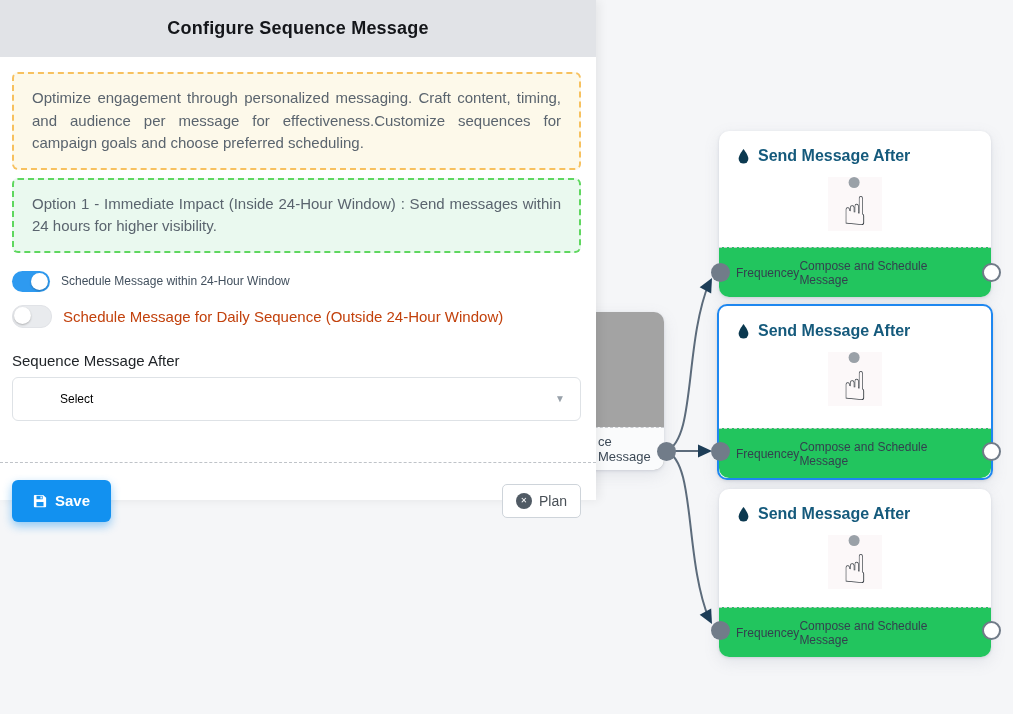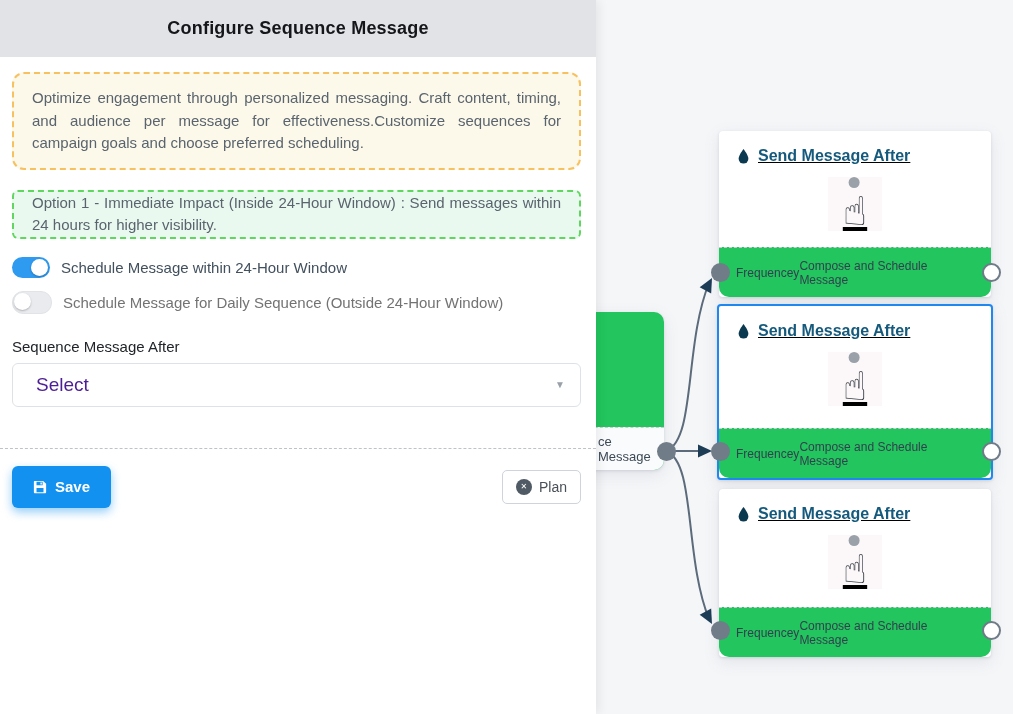--- a/index.html
+++ b/index.html
@@ -5,58 +5,58 @@
   html,body{margin:0;padding:0;}
   body{
     width:1013px;height:714px;overflow:hidden;
     font-family:"Liberation Sans",sans-serif;
     background:#f5f6f8;
   }
   .app{position:relative;width:1013px;height:714px;background:var(--flow-bg,#f5f6f8);}
 
   
   .panel{
-    position:absolute;left:0;top:0;width:596px;height:714px;background:#fff;
+    position:absolute;left:0;top:0;width:596px;height:500px;background:#fff;
     box-shadow:3px 0 10px rgba(0,0,0,.07);z-index:10;
   }
   .panel-header{
     height:57px;background:#e1e3e7;display:flex;align-items:center;justify-content:center;
   }
   .panel-header h1{margin:0;font-size:18px;font-weight:700;color:#14161a;letter-spacing:.2px;}
   .panel-body{padding:0 15px 0 12px;}
   .note-box{
     margin-top:15px;border:2px dashed var(--note-border,#f7c15f);background:#fdf9ea;
-    border-radius:12px;padding:13px 18px;color:#5a646e;font-size:15px;line-height:1.5;
+    border-radius:6px;padding:13px 18px;color:#5a646e;font-size:15px;line-height:1.5;
     text-align:justify;
   }
   .option-box{
-    margin-top:20px;border:2px dashed var(--option-border,#5fd75f);background:#eaf9ef;
-    border-radius:6px;padding:0 18px;color:#5a646e;font-size:15px;line-height:1.5;
+    margin-top:8px;border:2px dashed var(--option-border,#5fd75f);background:#eaf9ef;
+    border-radius:6px;padding:13px 18px;color:#5a646e;font-size:15px;line-height:1.5;
     text-align:justify;
   }
   .toggles{margin-top:18px;}
   .toggle-row{display:flex;align-items:center;gap:11px;margin-bottom:13px;}
   .switch{width:38px;height:21px;border-radius:11px;position:relative;flex:0 0 auto;cursor:pointer;}
   .switch.on{background:var(--toggle-on,#2e9af0);}
   .switch.off{background:#e9ebee;border:1px solid #e1e3e7;}
   .switch .knob{
     position:absolute;top:2px;width:17px;height:17px;border-radius:50%;background:#fff;
     box-shadow:0 1px 2px rgba(0,0,0,.25);
   }
   .switch.on .knob{right:2px;}
   .switch.off .knob{left:1px;top:1px;}
-  .toggle-label-on{font-size:15px;color:#42505e;}
-  .toggle-label-off{font-size:15px;color:#737373;}
+  .toggle-label-on{font-size:12px;color:#42505e;}
+  .toggle-label-off{font-size:15px;color:#c2410c;}
   .field-label{margin-top:24px;font-size:15px;color:#212529;}
   .select-box{
     margin-top:8px;height:42px;border:1px solid #dee2e6;border-radius:6px;background:#fff;
     display:flex;align-items:center;justify-content:space-between;padding:0 15px 0 23px;
     cursor:pointer;
   }
-  .select-value{font-size:19px;color:#4c1d95;}
+  .select-value{font-size:12px;color:#000000;margin-left:24px;}
   .select-caret{font-size:10px;color:#98a1aa;}
   .panel-divider{border:none;border-top:1px dashed #bfc3c8;margin:41px -15px 0 -12px;}
   .actions{display:flex;align-items:center;justify-content:space-between;padding-top:17px;gap:44px;}
   .btn-save{
     display:flex;align-items:center;gap:8px;background:var(--save-button,#1291f0);color:#fff;
     border:none;border-radius:6px;height:42px;padding:0 21px;font-size:15px;font-weight:700;
     font-family:inherit;cursor:pointer;box-shadow:0 4px 10px rgba(18,145,240,.45);
   }
   .btn-close{
     display:flex;align-items:center;gap:7px;background:#fff;color:#495057;
@@ -64,24 +64,23 @@
     font-family:inherit;cursor:pointer;
   }
   .close-circle{
     width:16px;height:16px;border-radius:50%;background:#505a64;color:#fff;
     display:flex;align-items:center;justify-content:center;font-size:8px;line-height:1;
   }
 
   
   .flow{position:absolute;left:596px;top:0;width:417px;height:714px;}
   .card{
-    position:absolute;left:123px;width:272px;background:#fff;border-radius:4px;
+    position:absolute;left:123px;width:272px;background:#fff;border-radius:10px;
     box-shadow:0 1px 3px rgba(110,120,140,.22),0 5px 16px rgba(110,120,140,.14);
     z-index:3;
-    text-decoration:underline;
   }
   .card.selected{border:2px solid var(--selected-node-border,#1e87f0);margin:-2px 0 0 -2px;}
   .card-title{
     display:flex;align-items:center;gap:8px;padding:16px 18px 0 18px;
     color:var(--node-title,#155a7c);font-weight:700;font-size:16px;
   }
   .drop-svg{width:13px;height:16px;fill:#0b3950;flex:0 0 auto;}
   .hand-box{
     width:54px;height:54px;margin:12px auto 0 auto;background:#fcf8f9;position:relative;
     display:flex;align-items:flex-end;justify-content:center;cursor:pointer;
@@ -93,21 +92,21 @@
     position:absolute;top:0;left:50%;transform:translateX(-58%);width:11px;height:11px;
     border-radius:50%;background:#9aa1a8;
   }
   .card-footer{
     position:absolute;left:0;right:0;bottom:0;height:49px;background:#22c55e;
     border-top:1px dashed #c9ccd1;border-radius:0 0 10px 10px;
     display:flex;align-items:center;justify-content:space-between;padding:0 17px;
     font-size:12px;color:#33414e;
   }
   .mini-node{
-    position:absolute;left:-42px;top:312px;width:110px;height:158px;background:#22c55e;
+    position:absolute;left:-42px;top:312px;width:110px;height:158px;background:#a3a3a3;
     border-radius:10px;box-shadow:0 1px 3px rgba(110,120,140,.22),0 5px 16px rgba(110,120,140,.14);
     z-index:3;
   }
   .mini-footer{
     position:absolute;left:0;right:0;top:115px;bottom:0;background:#fafbfc;
     border-top:1px dashed #c9ccd1;border-radius:0 0 10px 10px;
     display:flex;align-items:center;padding-left:44px;font-size:13px;color:#3d4a57;
   }
   .edges{position:absolute;left:0;top:0;width:417px;height:714px;z-index:4;pointer-events:none;}
   .edges path{stroke:var(--edge,#5c6b7b);stroke-width:2;fill:none;}

